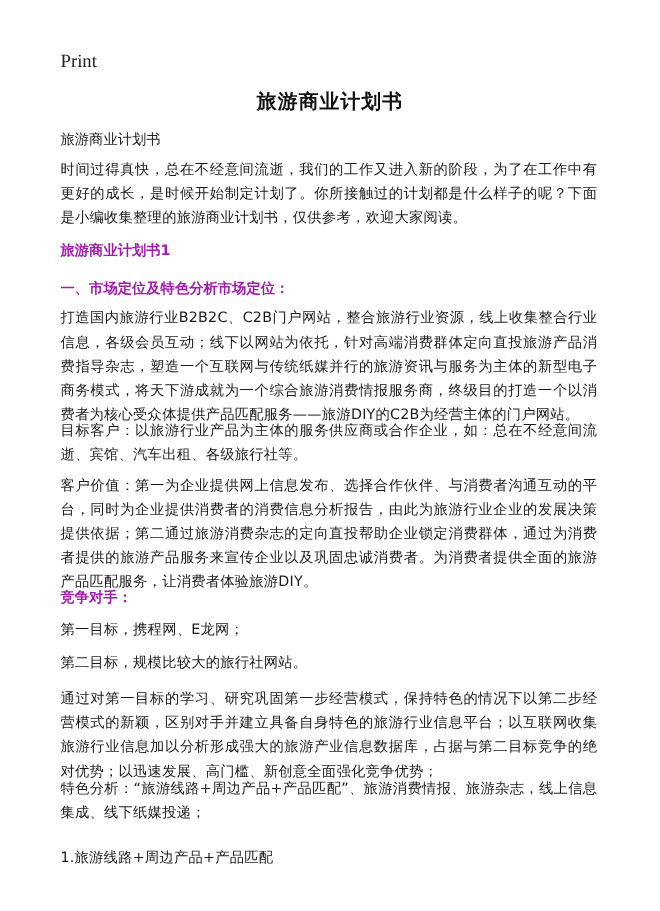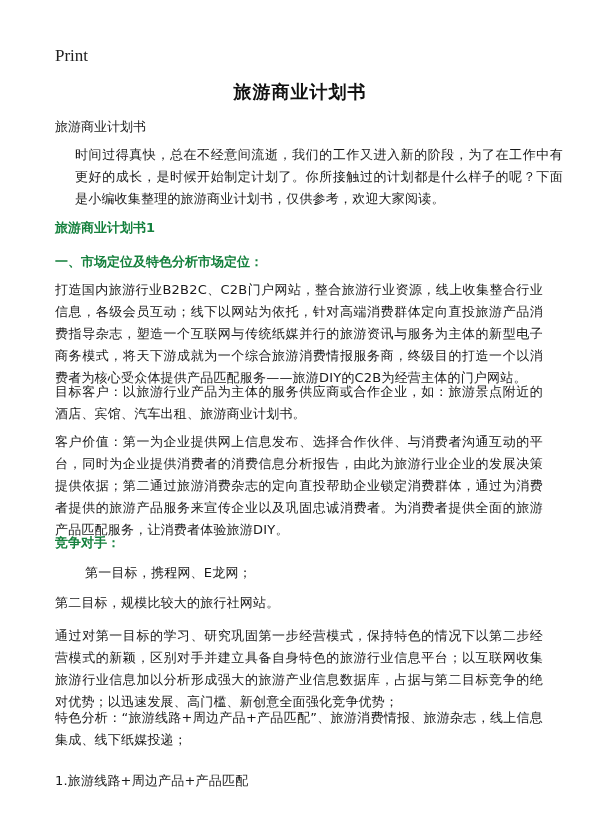--- a/index.html
+++ b/index.html
@@ -56,49 +56,49 @@
       color: #1a1a1a;
       margin: 0;
       text-align: justify;
       letter-spacing: 0.2px;
     }
     .heading {
       position: absolute;
       left: 0;
       font-size: 13px;
       font-weight: bold;
-      color: #15803d;
+      color: #a21caf;
       margin: 0;
     }
   </style>
 </head>
 <body>
 
 <div class="page">
   <div class="print-label">Print</div>
 
   <h1 class="doc-title" style="margin:0;">旅游商业计划书</h1>
 
   <div class="sub-title">旅游商业计划书</div>
 
-  <p class="para" style="top:144px;margin-left:20px;">时间过得真快，总在不经意间流逝，我们的工作又进入新的阶段，为了在工作中有更好的成长，是时候开始制定计划了。你所接触过的计划都是什么样子的呢？下面是小编收集整理的旅游商业计划书，仅供参考，欢迎大家阅读。</p>
+  <p class="para" style="top:144px;">时间过得真快，总在不经意间流逝，我们的工作又进入新的阶段，为了在工作中有更好的成长，是时候开始制定计划了。你所接触过的计划都是什么样子的呢？下面是小编收集整理的旅游商业计划书，仅供参考，欢迎大家阅读。</p>
 
   <h2 class="heading" style="top:219px;">旅游商业计划书1</h2>
 
   <h3 class="heading" style="top:253px;">一、市场定位及特色分析市场定位：</h3>
 
   <p class="para" style="top:279px;">打造国内旅游行业B2B2C、C2B门户网站，整合旅游行业资源，线上收集整合行业信息，各级会员互动；线下以网站为依托，针对高端消费群体定向直投旅游产品消费指导杂志，塑造一个互联网与传统纸媒并行的旅游资讯与服务为主体的新型电子商务模式，将天下游成就为一个综合旅游消费情报服务商，终级目的打造一个以消费者为核心受众体提供产品匹配服务——旅游DIY的C2B为经营主体的门户网站。</p>
 
-  <p class="para" style="top:381px;">目标客户：以旅游行业产品为主体的服务供应商或合作企业，如：旅游景点附近的酒店、宾馆、汽车出租、旅游商业计划书。</p>
+  <p class="para" style="top:381px;">目标客户：以旅游行业产品为主体的服务供应商或合作企业，如：总在不经意间流逝、宾馆、汽车出租、各级旅行社等。</p>
 
   <p class="para" style="top:431px;">客户价值：第一为企业提供网上信息发布、选择合作伙伴、与消费者沟通互动的平台，同时为企业提供消费者的消费信息分析报告，由此为旅游行业企业的发展决策提供依据；第二通过旅游消费杂志的定向直投帮助企业锁定消费群体，通过为消费者提供的旅游产品服务来宣传企业以及巩固忠诚消费者。为消费者提供全面的旅游产品匹配服务，让消费者体验旅游DIY。</p>
 
   <h3 class="heading" style="top:534px;">竞争对手：</h3>
 
-  <p class="para" style="top:562px;margin-left:30px;">第一目标，携程网、E龙网；</p>
+  <p class="para" style="top:562px;">第一目标，携程网、E龙网；</p>
 
   <p class="para" style="top:592px;">第二目标，规模比较大的旅行社网站。</p>
 
   <p class="para" style="top:625px;">通过对第一目标的学习、研究巩固第一步经营模式，保持特色的情况下以第二步经营模式的新颖，区别对手并建立具备自身特色的旅游行业信息平台；以互联网收集旅游行业信息加以分析形成强大的旅游产业信息数据库，占据与第二目标竞争的绝对优势；以迅速发展、高门槛、新创意全面强化竞争优势；</p>
 
   <p class="para" style="top:707px;">特色分析：“旅游线路+周边产品+产品匹配”、旅游消费情报、旅游杂志，线上信息集成、线下纸媒投递；</p>
 
   <p class="para" style="top:770px;">1.旅游线路+周边产品+产品匹配</p>
 </div>
 

